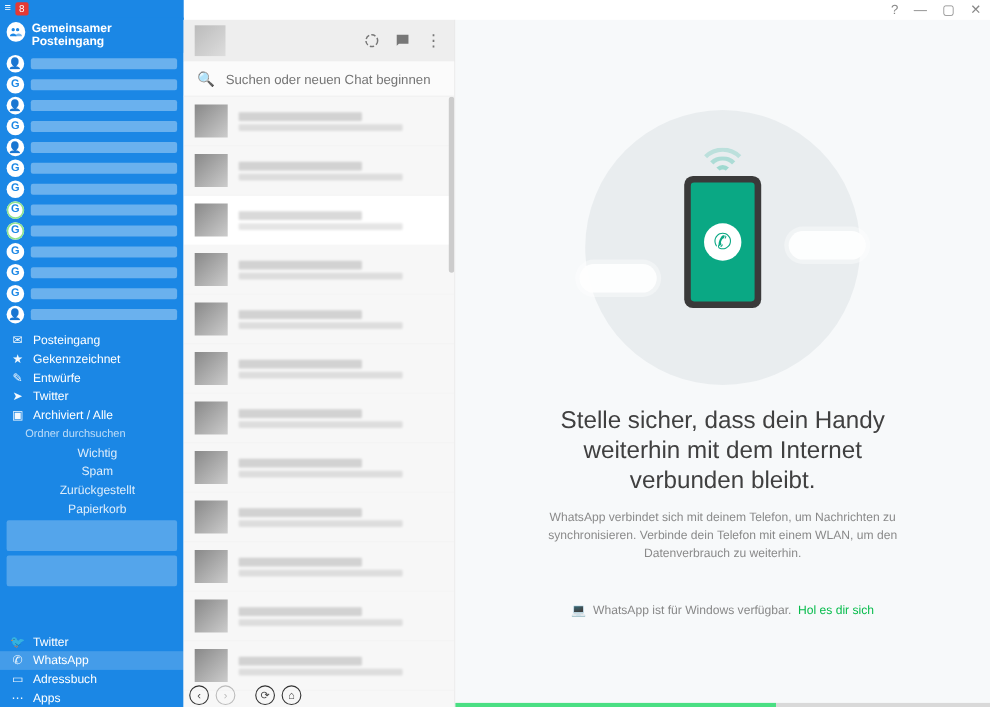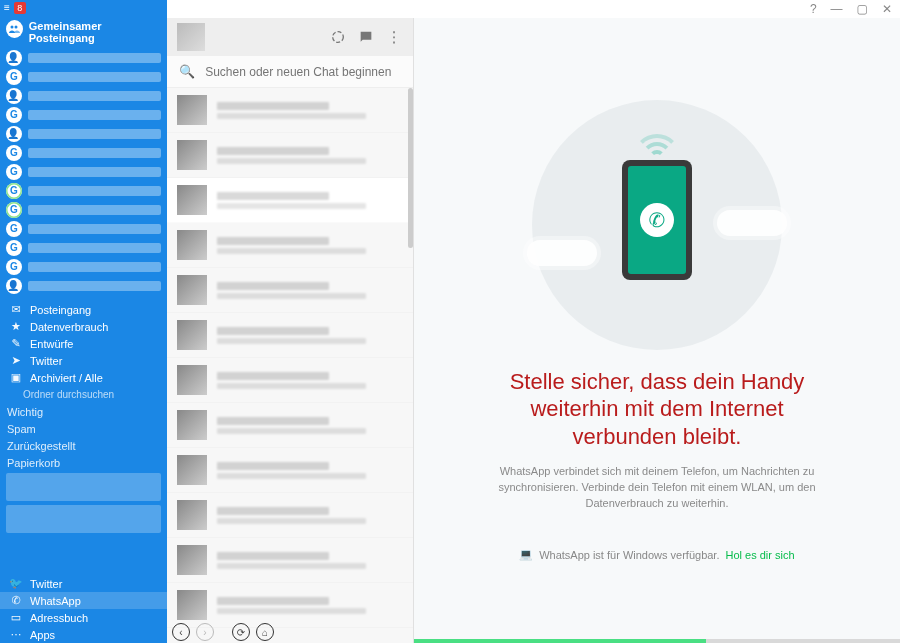--- a/index.html
+++ b/index.html
@@ -16,21 +16,21 @@
   .acct { display:flex; align-items:center; gap:6px; padding:2px 6px; height:19px; }
   .acct .ic { width:16px; height:16px; border-radius:50%; display:flex; align-items:center; justify-content:center; font-size:10px; font-weight:bold; flex:0 0 16px; }
   .ic-g { background:#fff; color:#1b87e5; }
   .ic-u { background:#fff; color:#1b87e5; }
   .ic-g.ring { box-shadow:0 0 0 1.5px #8ee38e inset; }
   .acct .blur { flex:1; height:10px; background:rgba(255,255,255,0.35); border-radius:2px; filter:blur(0.6px); }
 
   .folder-list { margin-top:6px; display:flex; flex-direction:column; }
   .folder { display:flex; align-items:center; gap:8px; padding:3px 10px; height:17px; }
   .folder .fic { width:12px; height:12px; display:flex; align-items:center; justify-content:center; font-size:11px; opacity:0.95; }
-  .folder.sub { padding-left:7px; color:rgba(255,255,255,0.85); }
+  .folder.sub { padding-left:20px; color:rgba(255,255,255,0.85);justify-content:center; }
   .folder.search { color:rgba(255,255,255,0.7); font-size:10px;padding-left:23px; }
   .sidebar .blurblock { margin:2px 6px; height:28px; background:rgba(255,255,255,0.25); border-radius:2px; }
 
   .sb-bottom { margin-top:auto; display:flex; flex-direction:column; }
   .sb-bottom .folder.active { background:rgba(255,255,255,0.18); }
 
   
   .main { flex:1; display:flex; flex-direction:column; position:relative; }
   .titlebar { height:18px; display:flex; justify-content:flex-end; align-items:center; gap:14px; padding:0 8px; color:#888; font-size:12px; }
   .titlebar span { cursor:default; }
@@ -64,21 +64,21 @@
   .wifi .a2{ width:32px; height:16px; bottom:0; opacity:.8;}
   .wifi .a3{ width:48px; height:24px; bottom:0; opacity:.6;}
   .hand { position:relative; width:140px; height:170px; }
   .phone { position:absolute; left:35px; top:20px; width:70px; height:120px; background:#3a3a3a; border-radius:8px; padding:6px; }
   .screen { width:100%; height:100%; background:#0aa884; border-radius:3px; display:flex; align-items:center; justify-content:center;}
   .wa-logo { width:34px; height:34px; background:#fff; border-radius:50%; display:flex; align-items:center; justify-content:center; color:#0aa884; font-size:20px;}
   .palm { position:absolute; left:10px; top:70px; width:120px; height:90px; background:#f2d6a6; border-radius:40% 30% 50% 50%; transform:rotate(-10deg); z-index:-1;}
   .cloud { position:absolute; background:#fff; border-radius:50px; opacity:.95; box-shadow:0 0 0 4px rgba(255,255,255,0.4);}
   .cloud.c1{ width:70px; height:26px; left:-5px; top:140px;}
   .cloud.c2{ width:70px; height:26px; right:-5px; top:110px;}
-  .wa-h1 { font-size:22px; font-weight:300; color:#b91c1c; line-height:1.25; max-width:340px; }
+  .wa-h1 { font-size:22px; font-weight:300; color:#404040; line-height:1.25; max-width:340px; }
   .wa-sub { font-size:11px; color:#8a8a8a; margin-top:14px; max-width:360px; line-height:1.45;}
   .wa-dl { margin-top:36px; font-size:11px; color:#888; display:flex; align-items:center; gap:6px;}
   .wa-dl a { color:#07bc4c; text-decoration:none;}
   .wa-welcome .bar { position:absolute; bottom:0; left:0; right:0; height:4px; background:linear-gradient(to right,#4adf83 0%,#4adf83 60%,#d9d9d9 60%,#d9d9d9 100%);}
 
   
   .bottom-nav { position:absolute; left:172px; bottom:2px; display:flex; gap:6px; align-items:center; color:#444; }
   .navcircle { width:18px; height:18px; border:1.5px solid #333; border-radius:50%; display:flex; align-items:center; justify-content:center; font-size:10px;}
   .navcircle.dim { border-color:#bbb; color:#bbb;}
 
@@ -162,21 +162,21 @@
         </div>
     </div>
 
     <div class="folder-list">
       <div class="folder">
           <span class="fic">✉</span>
           <span>Posteingang</span>
         </div>
       <div class="folder">
           <span class="fic">★</span>
-          <span>Datenverbrauch</span>
+          <span>Gekennzeichnet</span>
         </div>
       <div class="folder">
           <span class="fic">✎</span>
           <span>Entwürfe</span>
         </div>
       <div class="folder">
           <span class="fic">➤</span>
           <span>Twitter</span>
         </div>
       <div class="folder">

